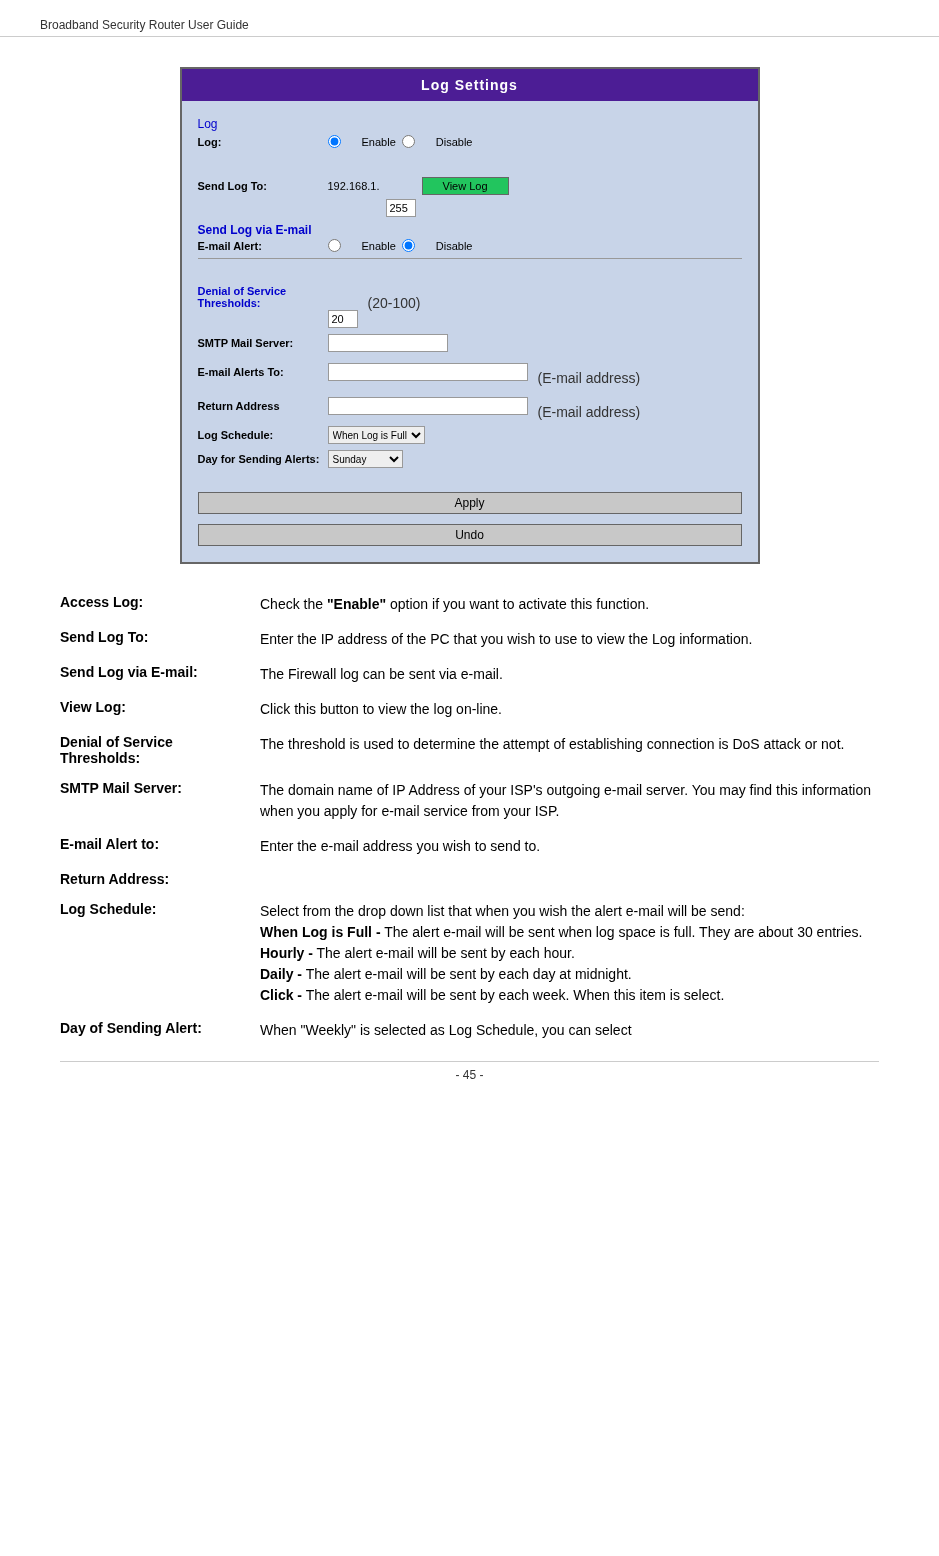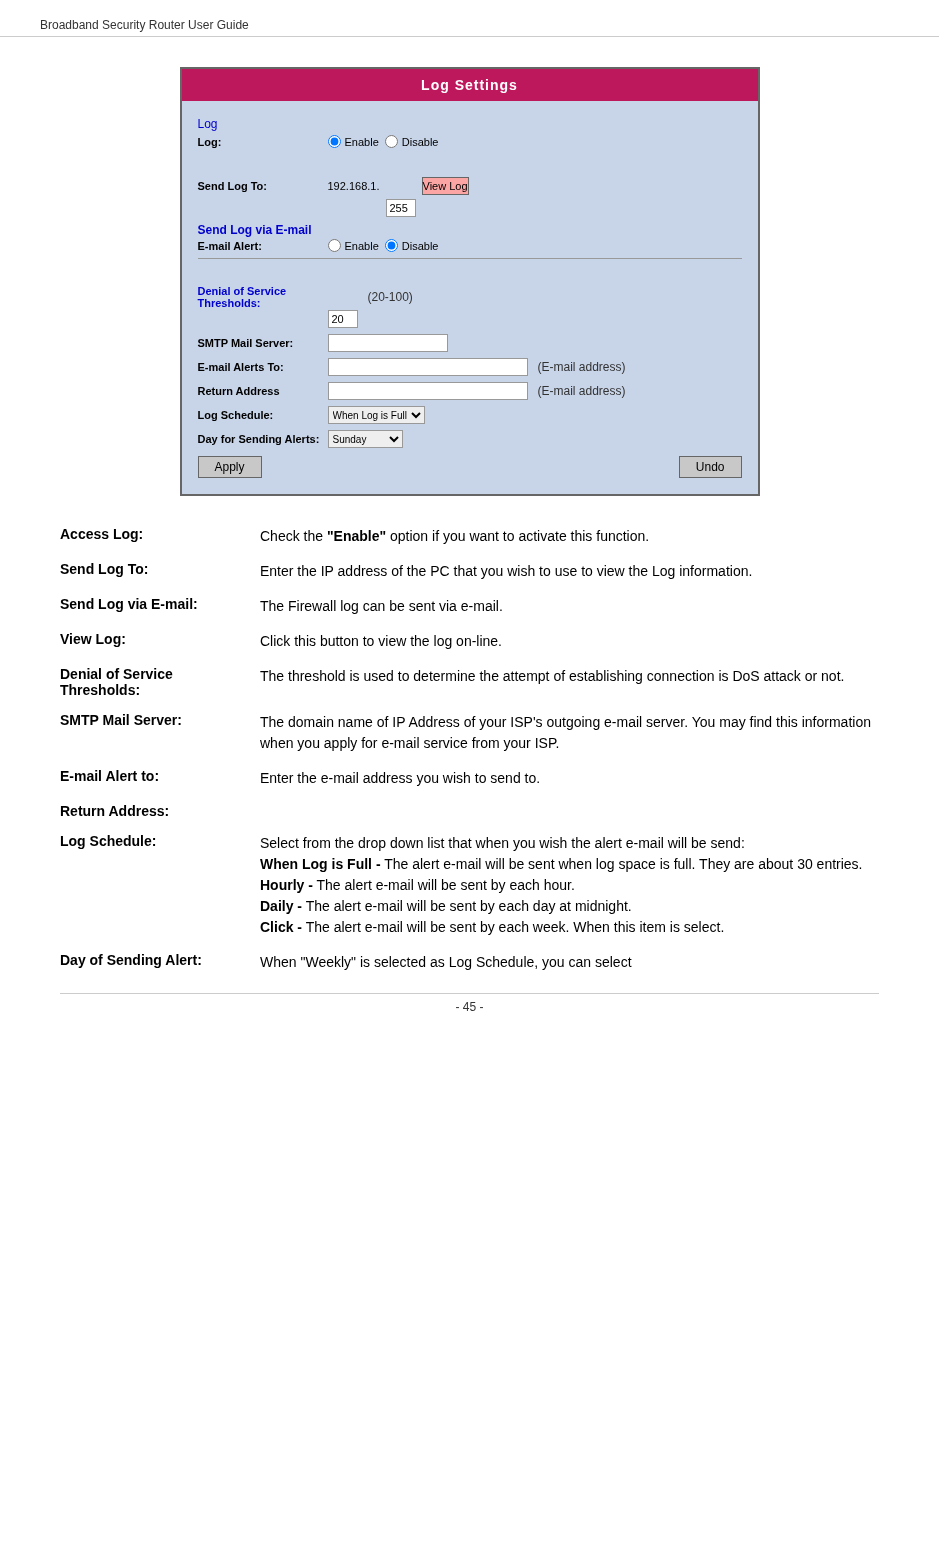--- a/index.html
+++ b/index.html
@@ -28,21 +28,21 @@
       justify-content: center;
       margin-bottom: 30px;
     }
     .log-settings-panel {
       width: 580px;
       border: 2px solid #666;
       background: #d0d8e8;
       padding: 0;
     }
     .panel-title-bar {
-      background: #be185d;
+      background: #4c1d95;
       color: #fff;
       text-align: center;
       font-size: 14px;
       font-weight: bold;
       padding: 8px 12px;
       letter-spacing: 1px;
     }
     .panel-body {
       padding: 10px 16px 16px 16px;
       background: #c8d4e8;
@@ -69,21 +69,21 @@
     }
     .form-controls {
       display: flex;
       align-items: center;
       gap: 6px;
       flex-wrap: wrap;
     }
     .radio-group {
       display: flex;
       align-items: center;
-      gap: 4px;
+      gap: 21px;
       font-size: 11px;
     }
     .radio-group input[type="radio"] {
       margin: 0;
     }
     .small-input {
       width: 30px;
       height: 18px;
       font-size: 11px;
       border: 1px solid #999;
@@ -101,46 +101,48 @@
     }
     .long-input {
       width: 200px;
       height: 18px;
       font-size: 11px;
       border: 1px solid #999;
       background: #fff;
       padding: 1px 3px;
     }
     .view-log-btn {
-      background: #fca5a5;
+      background: #22c55e;
       border: 1px solid #666;
       font-size: 11px;
-      padding: 2px 0;
+      padding: 2px 20px;
       cursor: pointer;
     }
     .hint-text {
-      font-size: 12px;
+      font-size: 14px;
       color: #333;
       margin-left: 4px;
+      margin-top: 12px;
     }
     .select-field {
       font-size: 10px;
       height: 18px;
       border: 1px solid #999;
     }
     .divider-line {
       border: none;
       border-top: 1px solid #999;
       margin: 6px 0;
     }
     .button-row {
       display: flex;
       justify-content: space-between;
       gap: 10px;
-      margin-top: 8px;
+      margin-top: 24px;
+      flex-direction: column;
     }
     .action-btn {
       background: #c8c8c8;
       border: 1px solid #666;
       font-size: 12px;
       padding: 3px 16px;
       cursor: pointer;
     }
     .dos-label {
       width: 130px;

